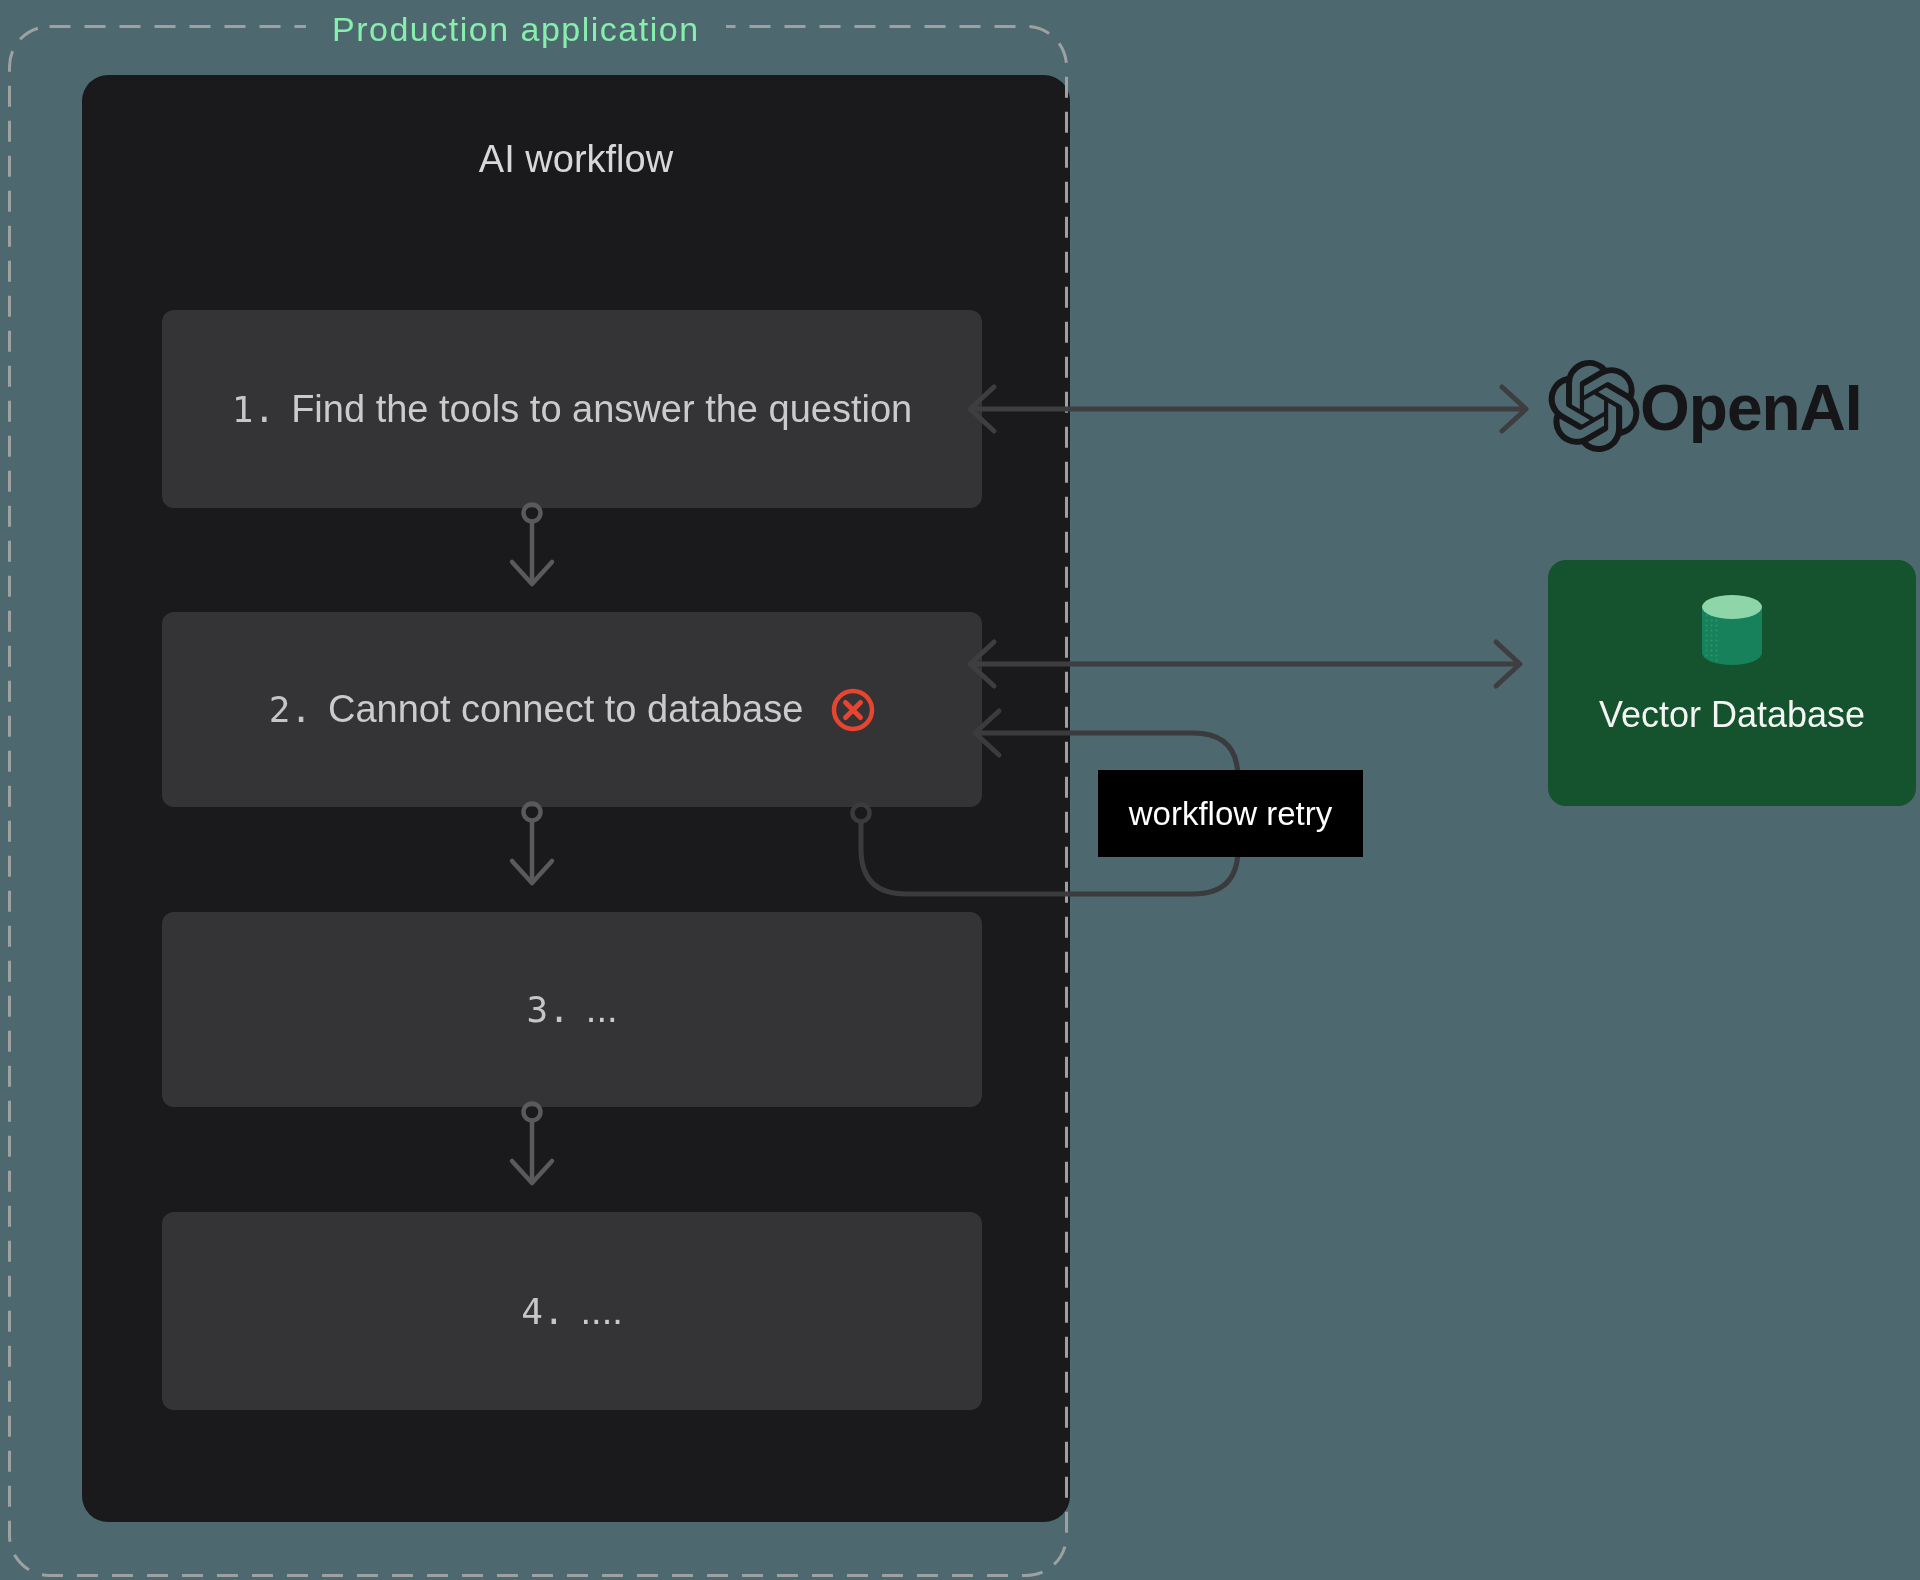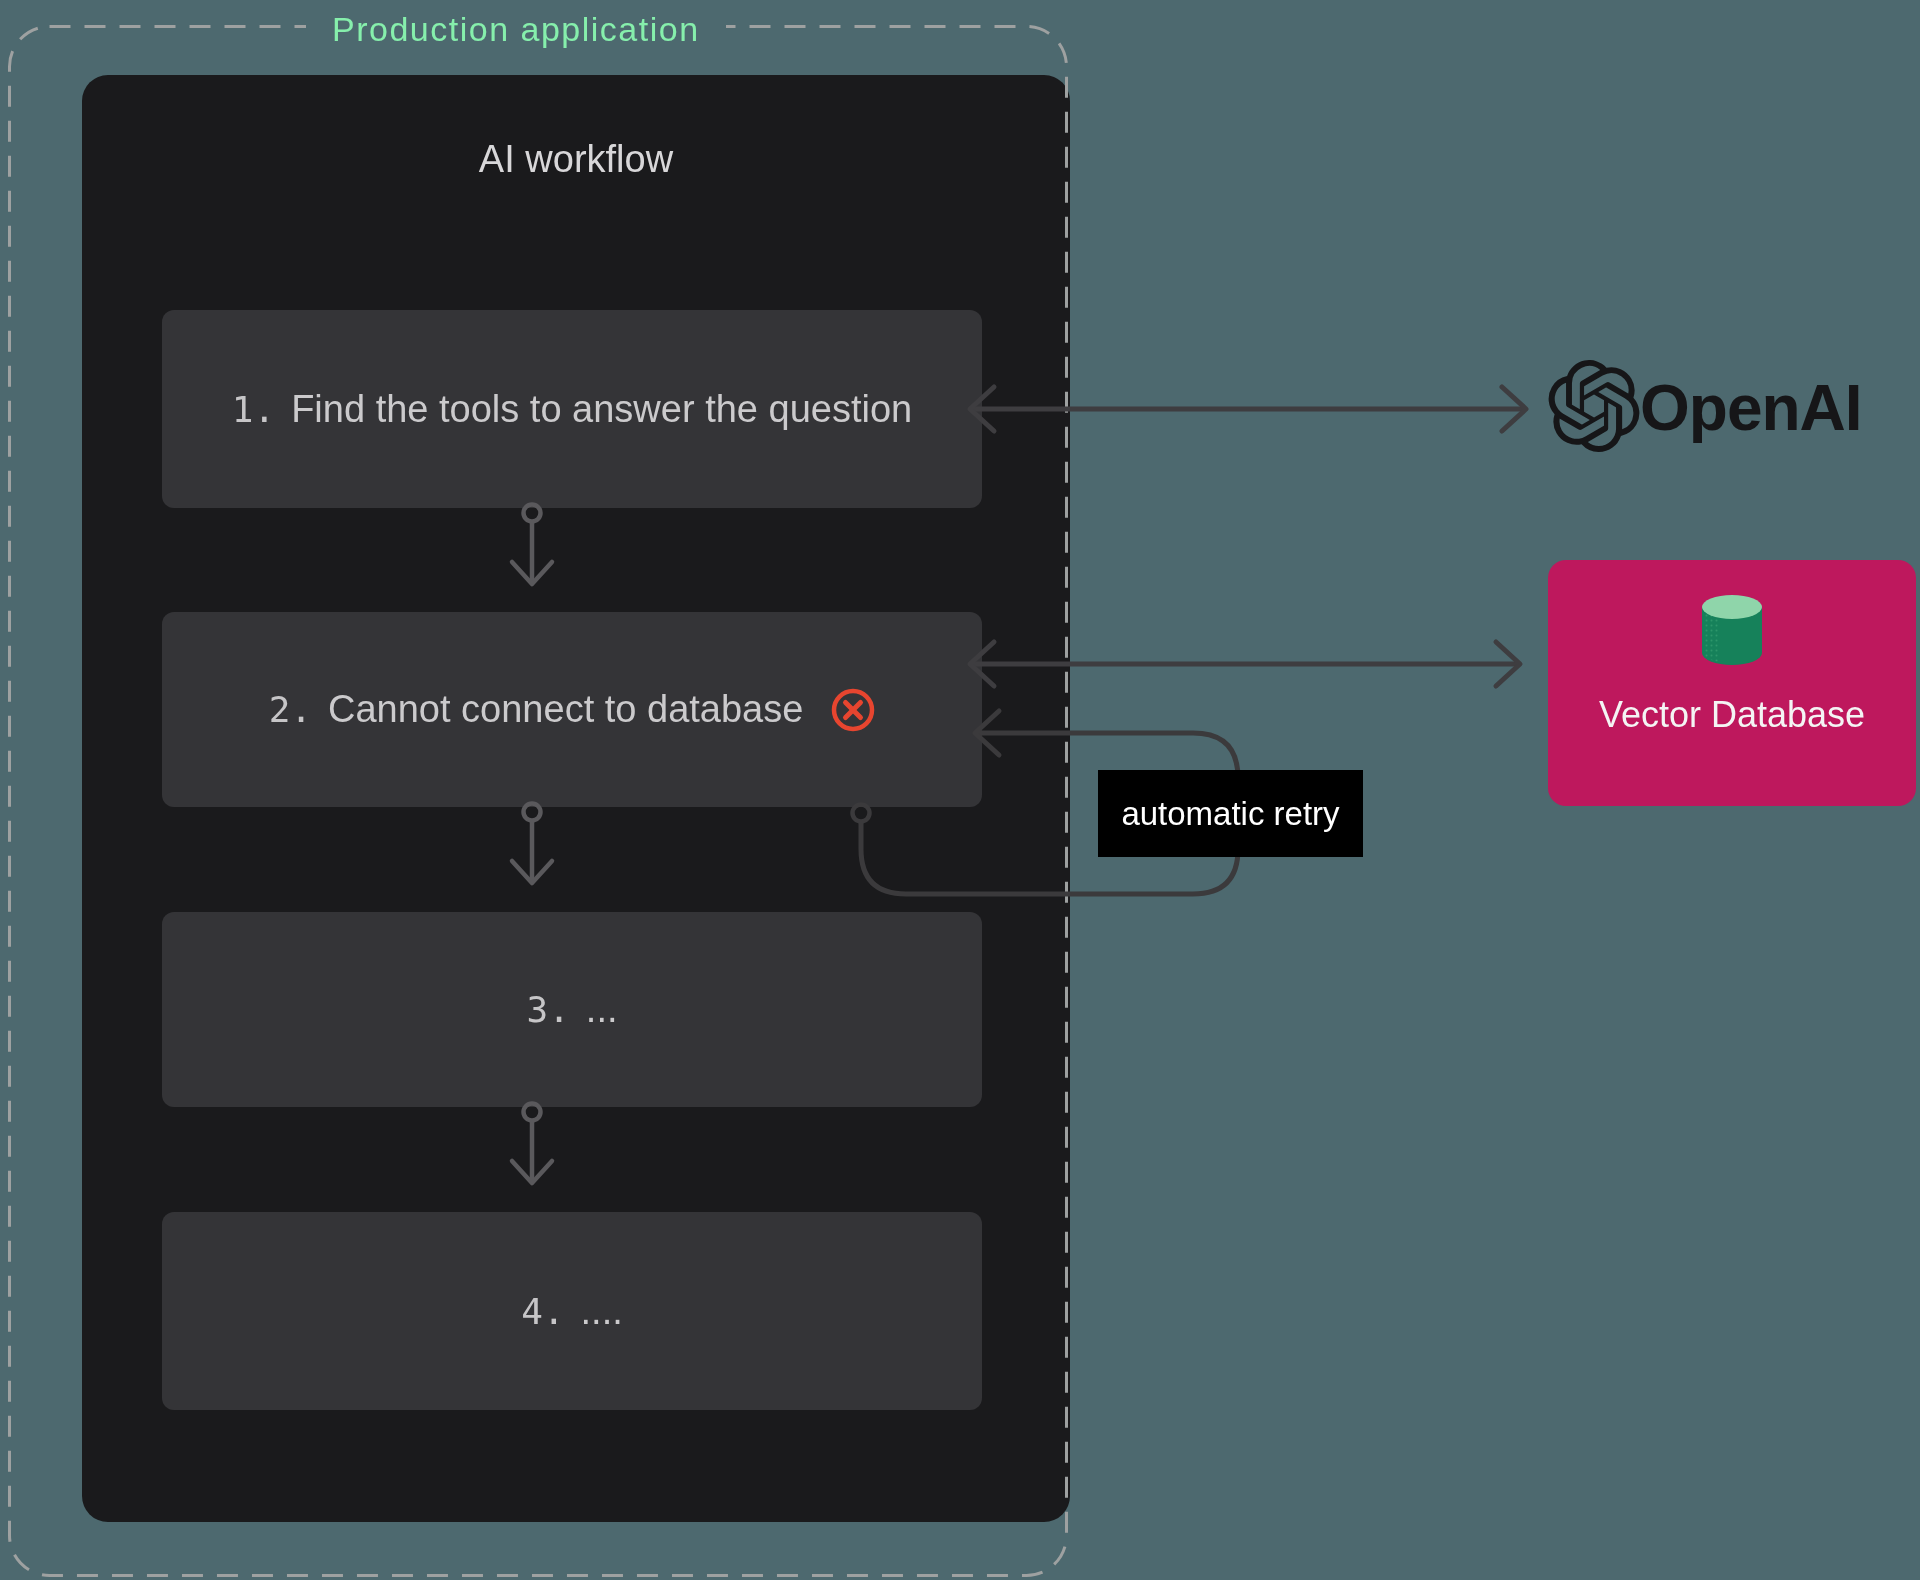--- a/index.html
+++ b/index.html
@@ -103,21 +103,21 @@
     font-weight:700;
     letter-spacing:-1px;
     color:#161618;
   }
 
   
   .vectordb{
     position:absolute;
     left:1548px;top:560px;
     width:368px;height:246px;
-    background:#be185d;
+    background:#14532d;
     border-radius:18px;
     display:flex;flex-direction:column;
     align-items:center;
     z-index:4;
   }
   .vectordb .cyl{margin-top:34px;}
   .vectordb-label{
     margin-top:22px;
     color:#f4f4f4;
     font-size:36px;
@@ -199,21 +199,21 @@
 
     <g stroke="#3b3a3c" fill="none" stroke-width="5">
       <circle cx="861" cy="813" r="8.5" stroke-width="4.5"></circle>
       <path d="M 861 822 L 861 849 Q 861 894 906 894 L 1193 894 Q 1238 894 1238 849 L 1238 778 Q 1238 733 1193 733 L 977 733"></path>
       <polyline points="999,711 975,733 999,755" stroke-linecap="round" stroke-linejoin="round"></polyline>
     </g>
   </svg>
 
   <div class="prod-label">Production application</div>
 
-  <div class="retry-label">automatic retry</div>
+  <div class="retry-label">workflow retry</div>
 
   <div class="openai">
     <span>
       <svg width="92" height="92" viewBox="0 0 24 24" fill="#161618">
         <path d="M22.2819 9.8211a5.9847 5.9847 0 0 0-.5157-4.9108 6.0462 6.0462 0 0 0-6.5098-2.9A6.0651 6.0651 0 0 0 4.9807 4.1818a5.9847 5.9847 0 0 0-3.9977 2.9 6.0462 6.0462 0 0 0 .7427 7.0966 5.98 5.98 0 0 0 .511 4.9107 6.051 6.051 0 0 0 6.5146 2.9001A5.9847 5.9847 0 0 0 13.2599 24a6.0557 6.0557 0 0 0 5.7718-4.2058 5.9894 5.9894 0 0 0 3.9977-2.9001 6.0557 6.0557 0 0 0-.7475-7.073zm-9.022 12.6081a4.4755 4.4755 0 0 1-2.8764-1.0408l.1419-.0804 4.7783-2.7582a.7948.7948 0 0 0 .3927-.6813v-6.7369l2.02 1.1686a.071.071 0 0 1 .038.0615v5.5826a4.504 4.504 0 0 1-4.4945 4.4849zm-9.6607-4.1254a4.4708 4.4708 0 0 1-.5346-3.0137l.142.0852 4.783 2.7582a.7712.7712 0 0 0 .7806 0l5.8428-3.3685v2.3324a.0804.0804 0 0 1-.0332.0615L9.74 19.9502a4.4992 4.4992 0 0 1-6.1408-1.6464zM2.3408 7.8956a4.485 4.485 0 0 1 2.3655-1.9728V11.6a.7664.7664 0 0 0 .3879.6765l5.8144 3.3543-2.0201 1.1685a.0757.0757 0 0 1-.071 0l-4.8303-2.7865A4.504 4.504 0 0 1 2.3408 7.8956zm16.5963 3.8558L13.1038 8.364 15.1192 7.2a.0757.0757 0 0 1 .071 0l4.8303 2.7913a4.4944 4.4944 0 0 1-.6765 8.1042v-5.6772a.79.79 0 0 0-.407-.667zm2.0107-3.0231l-.142-.0852-4.7735-2.7818a.7759.7759 0 0 0-.7854 0L9.409 9.2297V6.8974a.0662.0662 0 0 1 .0284-.0615l4.8303-2.7866a4.4992 4.4992 0 0 1 6.6802 4.66zM8.3065 12.863l-2.02-1.1638a.0804.0804 0 0 1-.038-.0567V6.0742a4.4992 4.4992 0 0 1 7.3757-3.4537l-.142.0805L8.704 5.459a.7948.7948 0 0 0-.3927.6813zm1.0976-2.3654l2.602-1.4998 2.6069 1.4998v2.9994l-2.5974 1.4997-2.6067-1.4997z"></path>
       </svg>
     </span>
     <span class="openai-word">OpenAI</span>
   </div>
 

